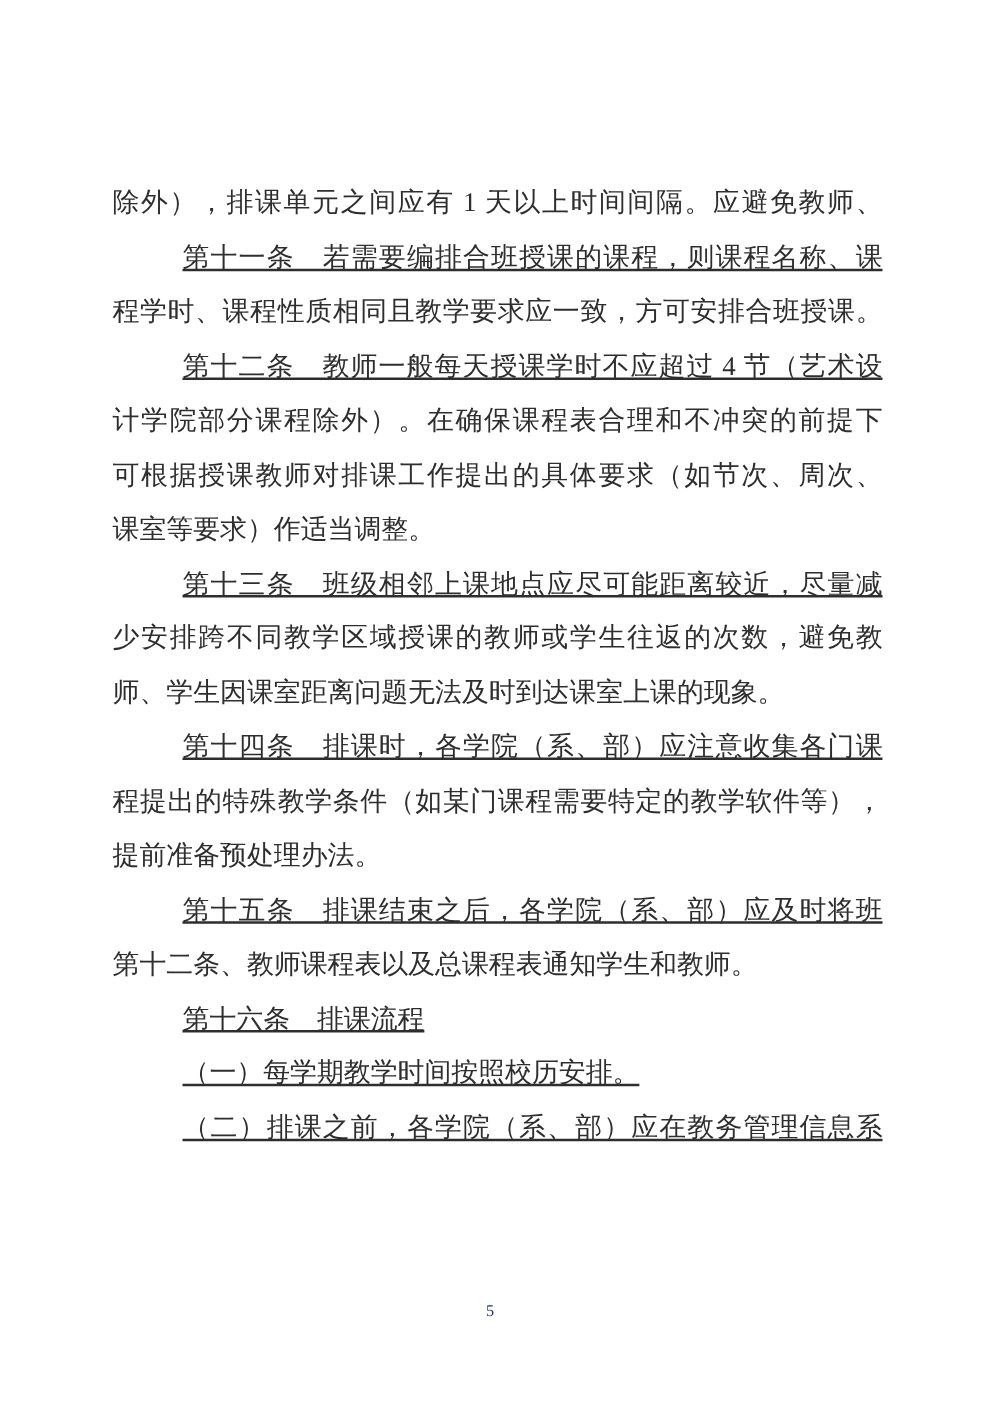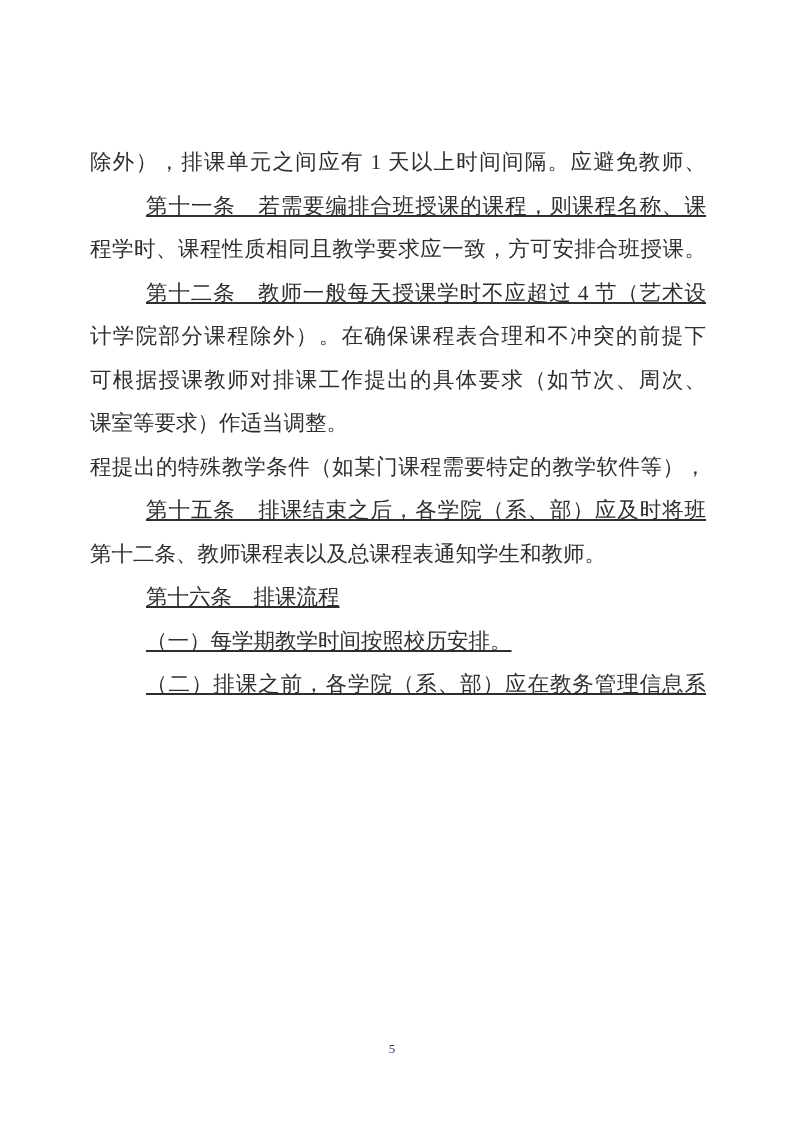--- a/index.html
+++ b/index.html
@@ -69,23 +69,30 @@
       <div class="line fill">程学时、课程性质相同且教学要求应一致，方可安排合班授课。</div>
     </div>
 
     <div class="para">
       <div class="line fill ind">第十二条　教师一般每天授课学时不应超过 4 节（艺术设</div>
       <div class="line fill">计学院部分课程除外）。在确保课程表合理和不冲突的前提下</div>
       <div class="line fill">可根据授课教师对排课工作提出的具体要求（如节次、周次、</div>
       <div class="line">课室等要求）作适当调整。</div>
     </div>
 
+    <div class="para">
+      <div class="line fill ind">第十三条　班级相邻上课地点应尽可能距离较近，尽量减</div>
+      <div class="line fill">少安排跨不同教学区域授课的教师或学生往返的次数，避免教</div>
+      <div class="line">师、学生因课室距离问题无法及时到达课室上课的现象。</div>
+    </div>
 
     <div class="para">
+      <div class="line fill ind">第十四条　排课时，各学院（系、部）应注意收集各门课</div>
       <div class="line fill">程提出的特殊教学条件（如某门课程需要特定的教学软件等），</div>
+      <div class="line">提前准备预处理办法。</div>
     </div>
 
     <div class="para">
       <div class="line fill ind">第十五条　排课结束之后，各学院（系、部）应及时将班</div>
       <div class="line">第十二条、教师课程表以及总课程表通知学生和教师。</div>
     </div>
 
     <div class="para">
       <div class="line ind">第十六条　排课流程</div>
     </div>

